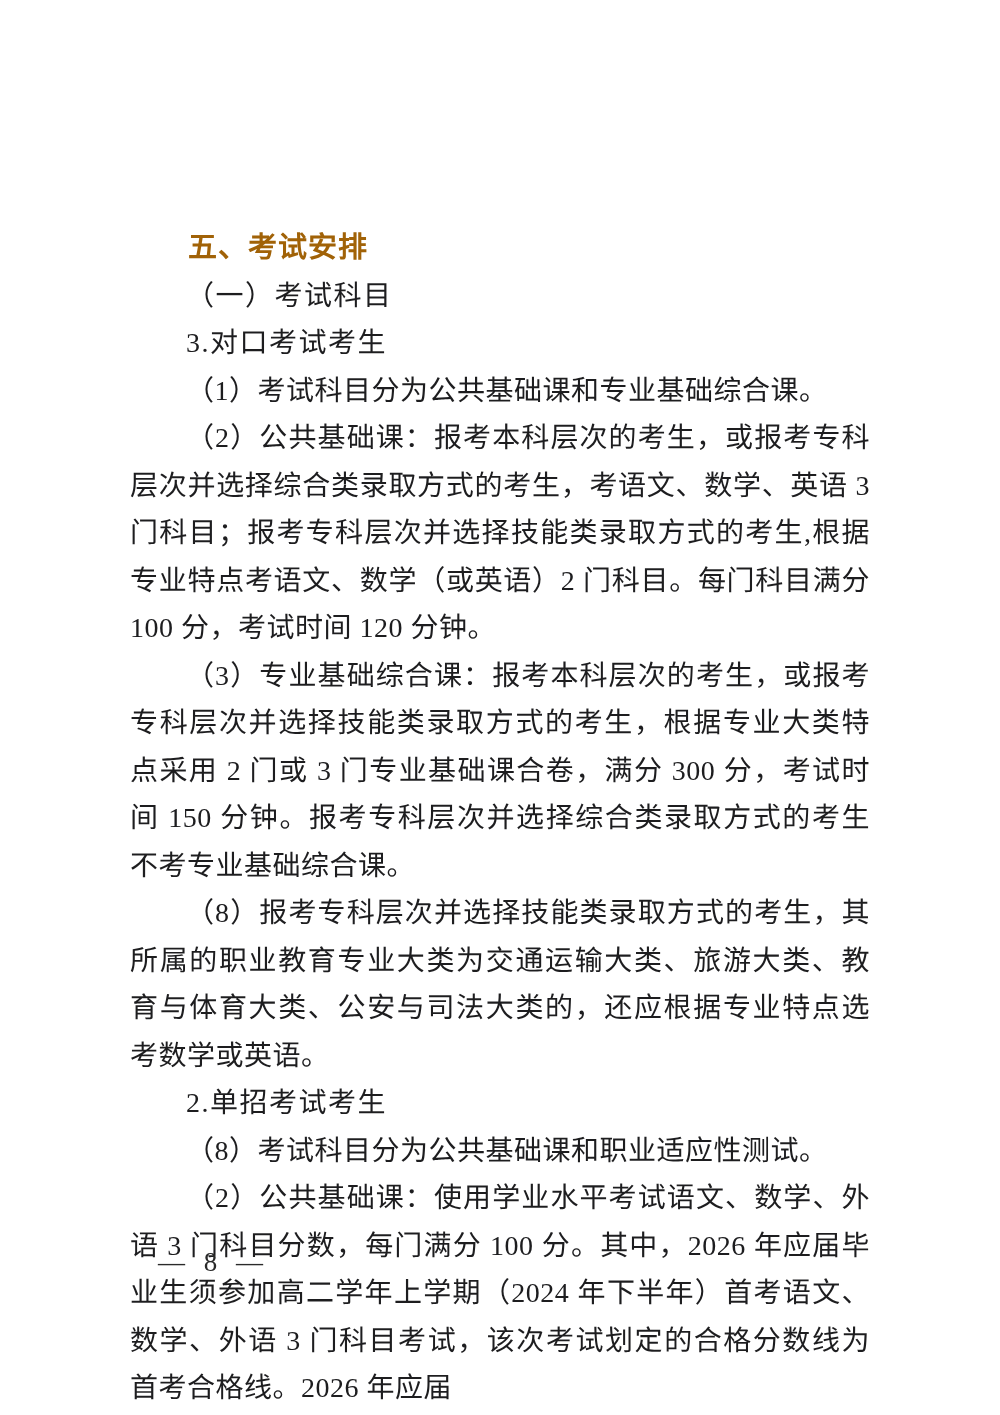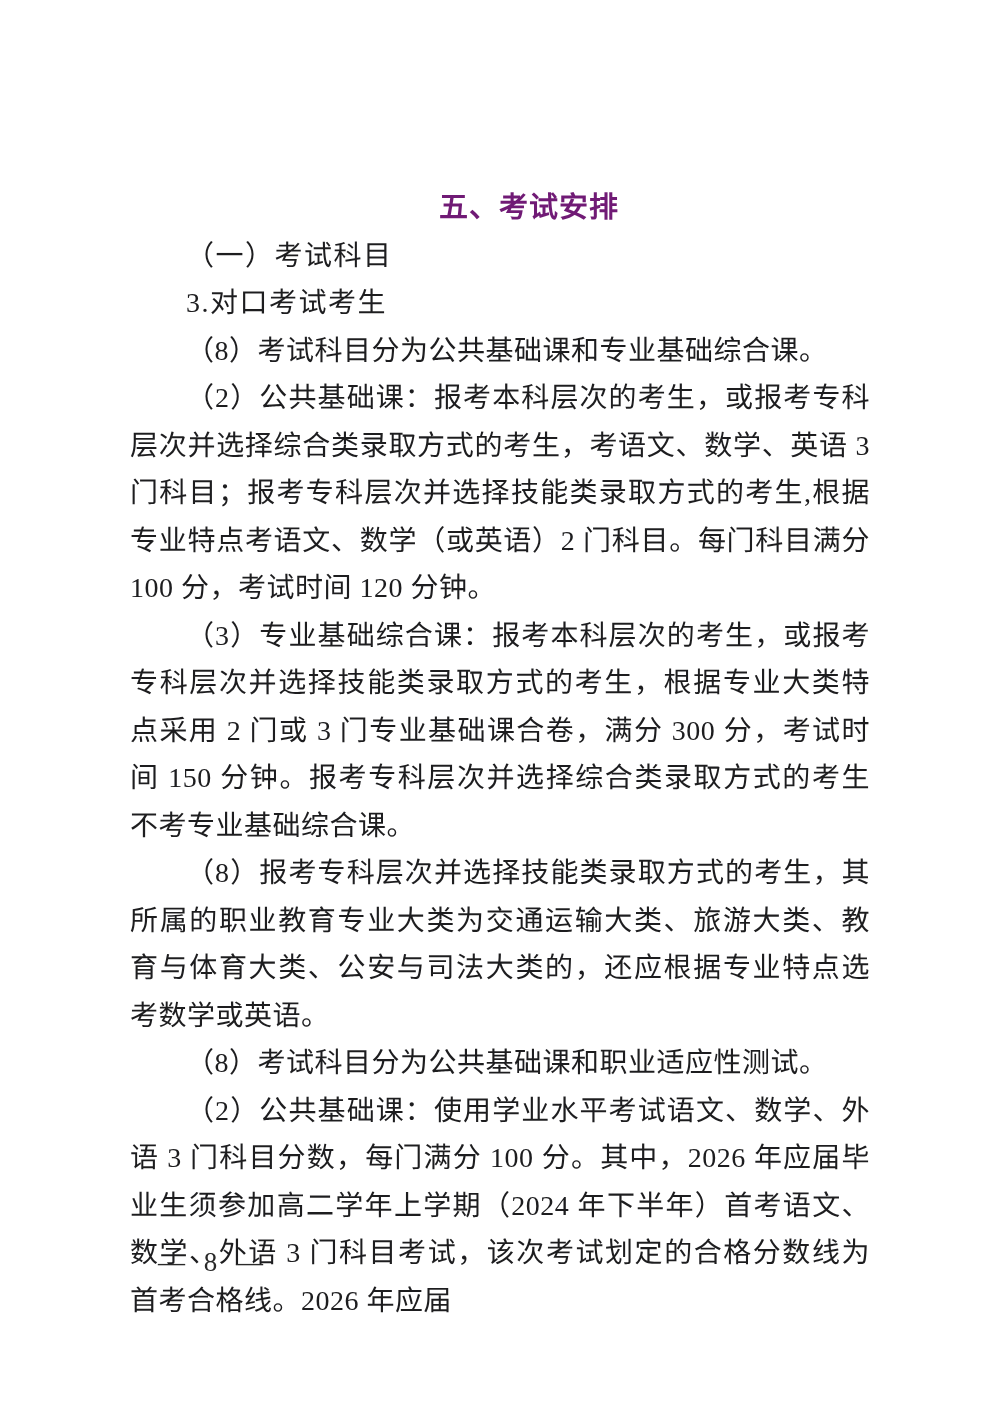--- a/index.html
+++ b/index.html
@@ -29,22 +29,23 @@
     line-height: 47.5px;
     text-indent: 2em;
     text-align: justify;
     letter-spacing: 0.5px;
   }
   .content p.heading {
     font-family: "Liberation Sans", "DejaVu Sans", sans-serif;
     font-weight: bold;
     font-size: 29px;
     letter-spacing: 1px;
-    color: #701a75;
-    text-align: center;
+    color: #a16207;
+    text-align: left;
+    margin-top: 40px;
   }
   .content p.kaiti {
     letter-spacing: 1.5px;
     text-align: left;
   }
   .footer {
     position: absolute;
     left: 158px;
     top: 1246px;
     font-size: 27px;
@@ -55,21 +56,22 @@
   }
 </style>
 </head>
 <body>
 
 <div class="page">
   <div class="content">
     <p class="heading">五、考试安排</p>
     <p class="kaiti">（一）考试科目</p>
     <p class="kaiti">3.对口考试考生</p>
-    <p class="body">（8）考试科目分为公共基础课和专业基础综合课。</p>
+    <p class="body">（1）考试科目分为公共基础课和专业基础综合课。</p>
     <p class="body">（2）公共基础课：报考本科层次的考生，或报考专科层次并选择综合类录取方式的考生，考语文、数学、英语 3 门科目；报考专科层次并选择技能类录取方式的考生,根据专业特点考语文、数学（或英语）2 门科目。每门科目满分 100 分，考试时间 120 分钟。</p>
     <p class="body">（3）专业基础综合课：报考本科层次的考生，或报考专科层次并选择技能类录取方式的考生，根据专业大类特点采用 2 门或 3 门专业基础课合卷，满分 300 分，考试时间 150 分钟。报考专科层次并选择综合类录取方式的考生不考专业基础综合课。</p>
     <p class="body">（8）报考专科层次并选择技能类录取方式的考生，其所属的职业教育专业大类为交通运输大类、旅游大类、教育与体育大类、公安与司法大类的，还应根据专业特点选考数学或英语。</p>
+    <p class="kaiti">2.单招考试考生</p>
     <p class="body">（8）考试科目分为公共基础课和职业适应性测试。</p>
     <p class="body">（2）公共基础课：使用学业水平考试语文、数学、外语 3 门科目分数，每门满分 100 分。其中，2026 年应届毕业生须参加高二学年上学期（2024 年下半年）首考语文、数学、外语 3 门科目考试，该次考试划定的合格分数线为首考合格线。2026 年应届</p>
   </div>
   <div class="footer">— 8 —</div>
 </div>
 
 </body></html>

